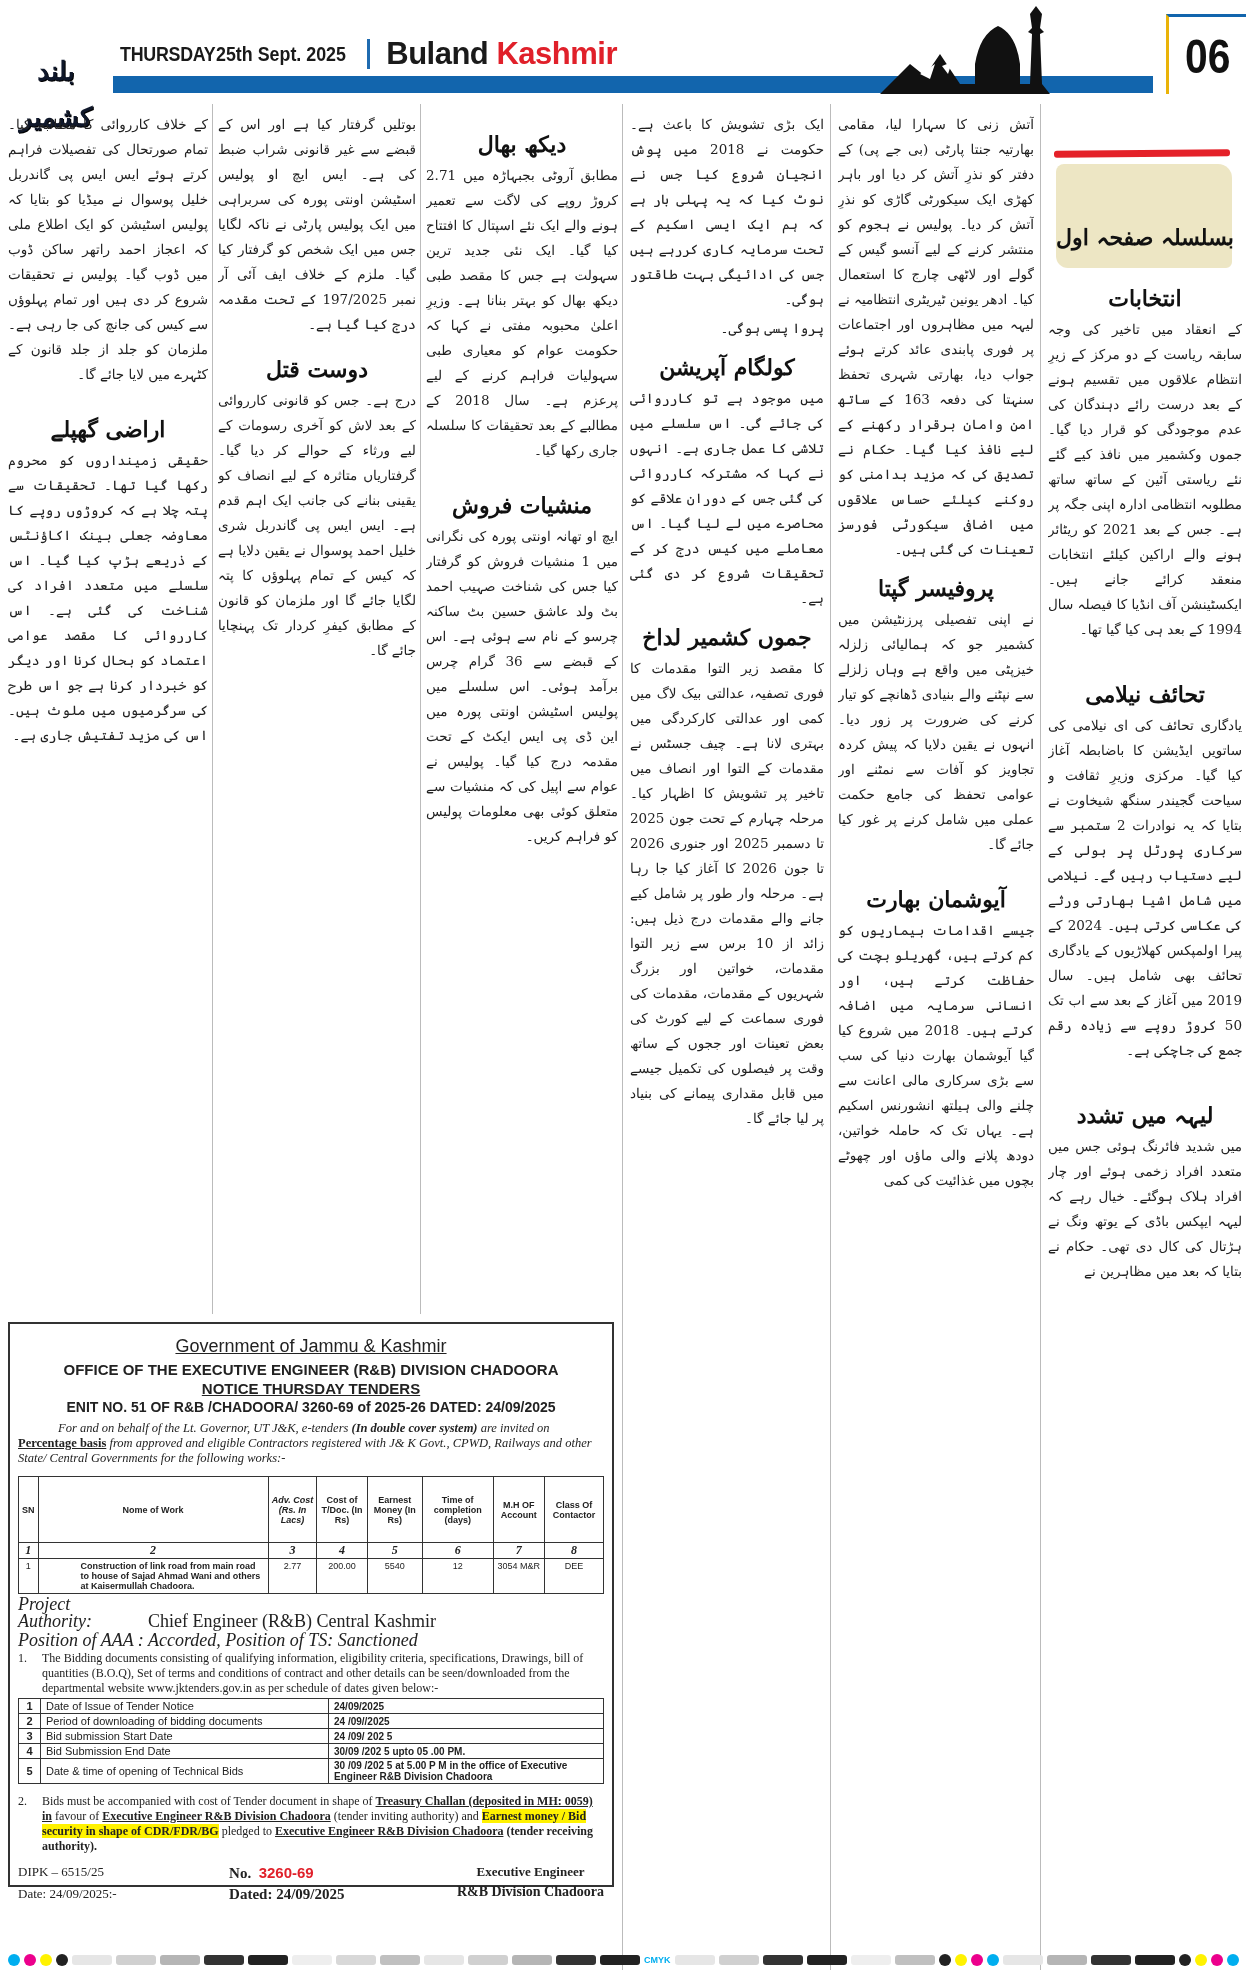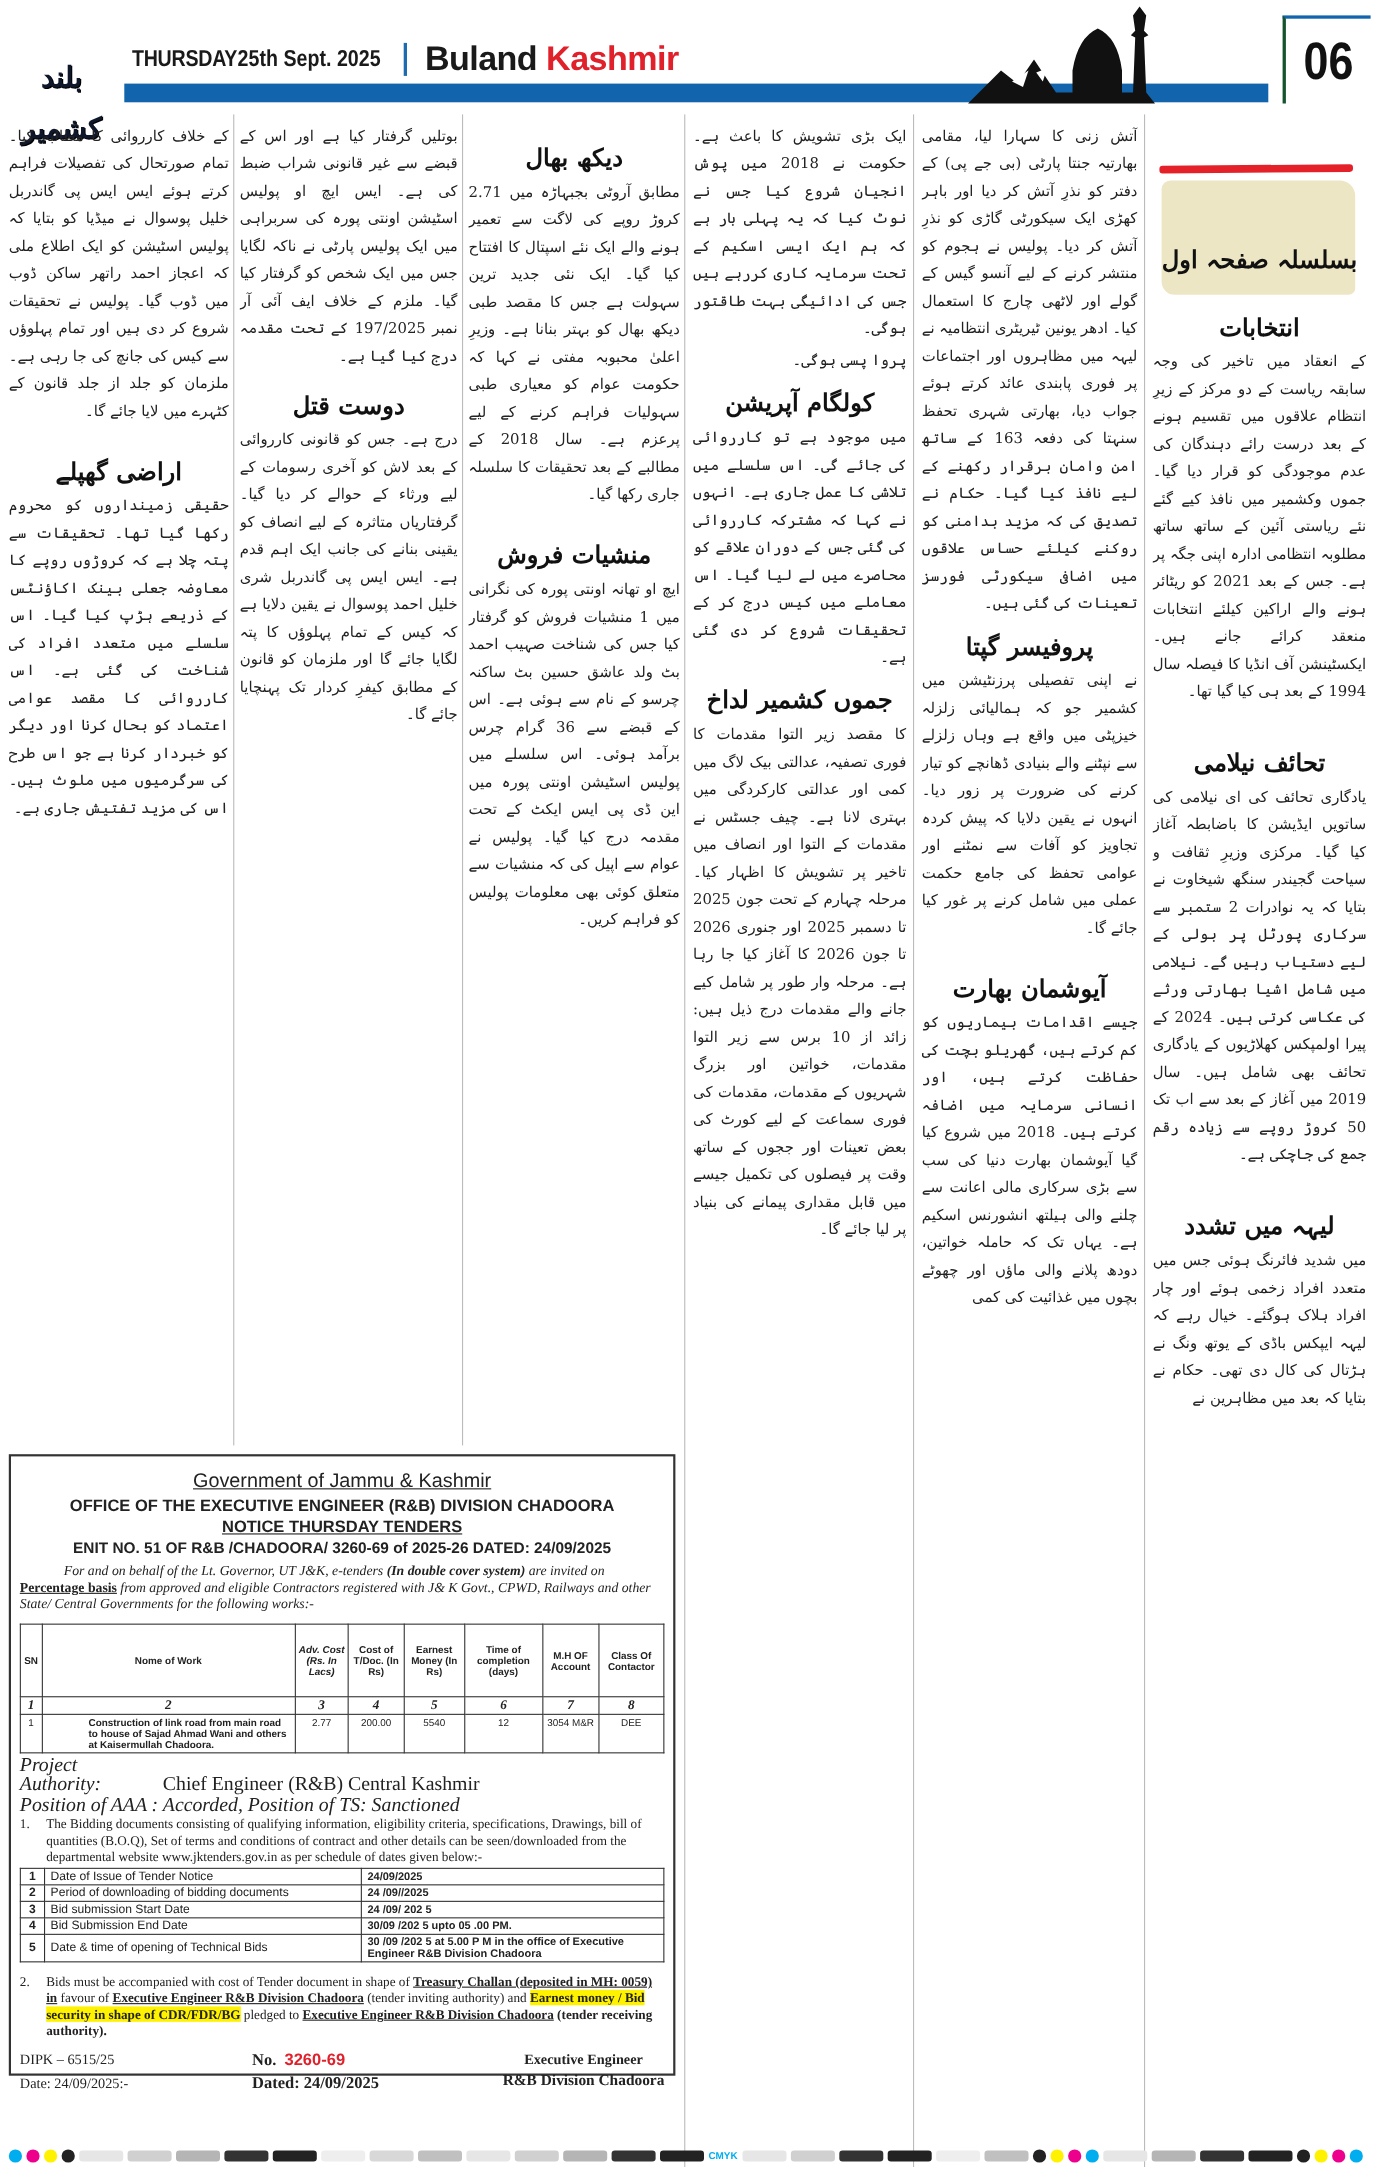--- a/index.html
+++ b/index.html
@@ -9,21 +9,21 @@
   .dateline { position: absolute; left: 120px; top: 36px; height: 36px; display: flex; align-items: center; gap: 16px; }
   .day { font-family: "Liberation Sans", sans-serif; font-weight: bold; font-size: 21px; color: #1a1a1a; letter-spacing: -0.3px; transform: scaleX(0.85); transform-origin: left; }
   .date { font-family: "Liberation Sans", sans-serif; font-weight: bold; font-size: 21px; color: #1a1a1a; margin-left: -32px; transform: scaleX(0.85); transform-origin: left; }
   .vsep { width: 3px; height: 30px; background: #1f6bb0; margin-left: -18px; }
   .brand { font-family: "Liberation Sans", sans-serif; font-weight: bold; font-size: 31px; letter-spacing: -0.5px; }
   .brand .b1 { color: #1a1a1a; } .brand .b2 { color: #e0202a; }
   .blue-bar { position: absolute; left: 113px; top: 76px; width: 1040px; height: 17px; background: #1265ad; }
   .banner { position: absolute; left: 700px; top: 2px; width: 350px; height: 96px; }
   .banner-title { position: absolute; left: 70px; top: 10px; width: 220px; height: 70px; background: #f4c21a; border-radius: 40% 30% 50% 40%; font-family: "DejaVu Serif", serif; font-size: 38px; font-weight: bold; color: #111; direction: rtl; text-align: center; line-height: 70px; }
   .silhouette { position: absolute; left: 880px; top: 4px; width: 170px; height: 92px; }
-  .page-num-box { position: absolute; left: 1166px; top: 14px; width: 80px; height: 80px; border-top: 3px solid #1265ad; border-left: 3px solid #14532d; background: #fff; }
+  .page-num-box { position: absolute; left: 1166px; top: 14px; width: 80px; height: 80px; border-top: 3px solid #1265ad; border-left: 3px solid #eab308; background: #fff; }
   .page-num { position: absolute; left: 12px; top: 12px; font-family: "Liberation Sans", sans-serif; font-weight: bold; font-size: 48px; color: #111; transform: scaleX(0.85); }
   .col { position: absolute; top: 0; direction: rtl; font-family: "DejaVu Serif", serif; font-size: 13.5px; line-height: 25px; color: #222; text-align: justify; overflow: hidden; }
   .col p { margin-bottom: 4px; }
   .col-rule { position: absolute; top: 104px; width: 1px; background: #bbb; }
   .headline { font-family: "DejaVu Serif", serif; font-weight: bold; font-size: 22px; text-align: center; margin: 14px 0 6px; color: #111; }
   .continued { position: absolute; left: 1050px; top: 124px; width: 190px; height: 140px; }
   .continued .red { position: absolute; left: 4px; top: 26px; width: 176px; height: 7px; background: #e42129; border-radius: 3px; transform: rotate(-0.5deg); }
   .continued .tan { position: absolute; left: 6px; top: 40px; width: 176px; height: 104px; background: #ede6c4; border-radius: 8px 14px 6px 12px; }
   .continued .txt { position: absolute; left: 0; right: 0; top: 100px; text-align: center; direction: rtl; font-family: "DejaVu Serif", serif; font-size: 22px; font-weight: bold; color: #111; }
 

